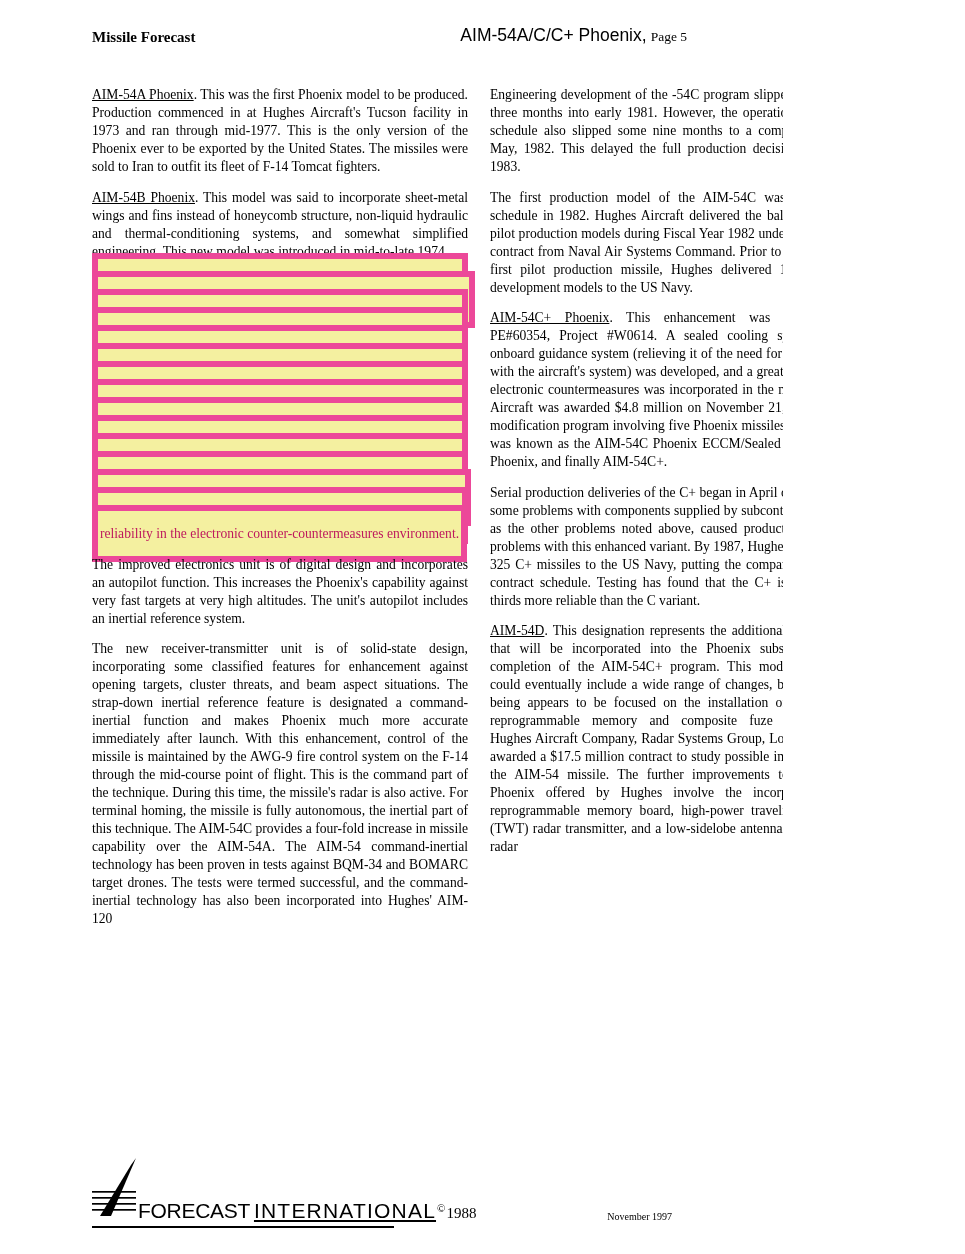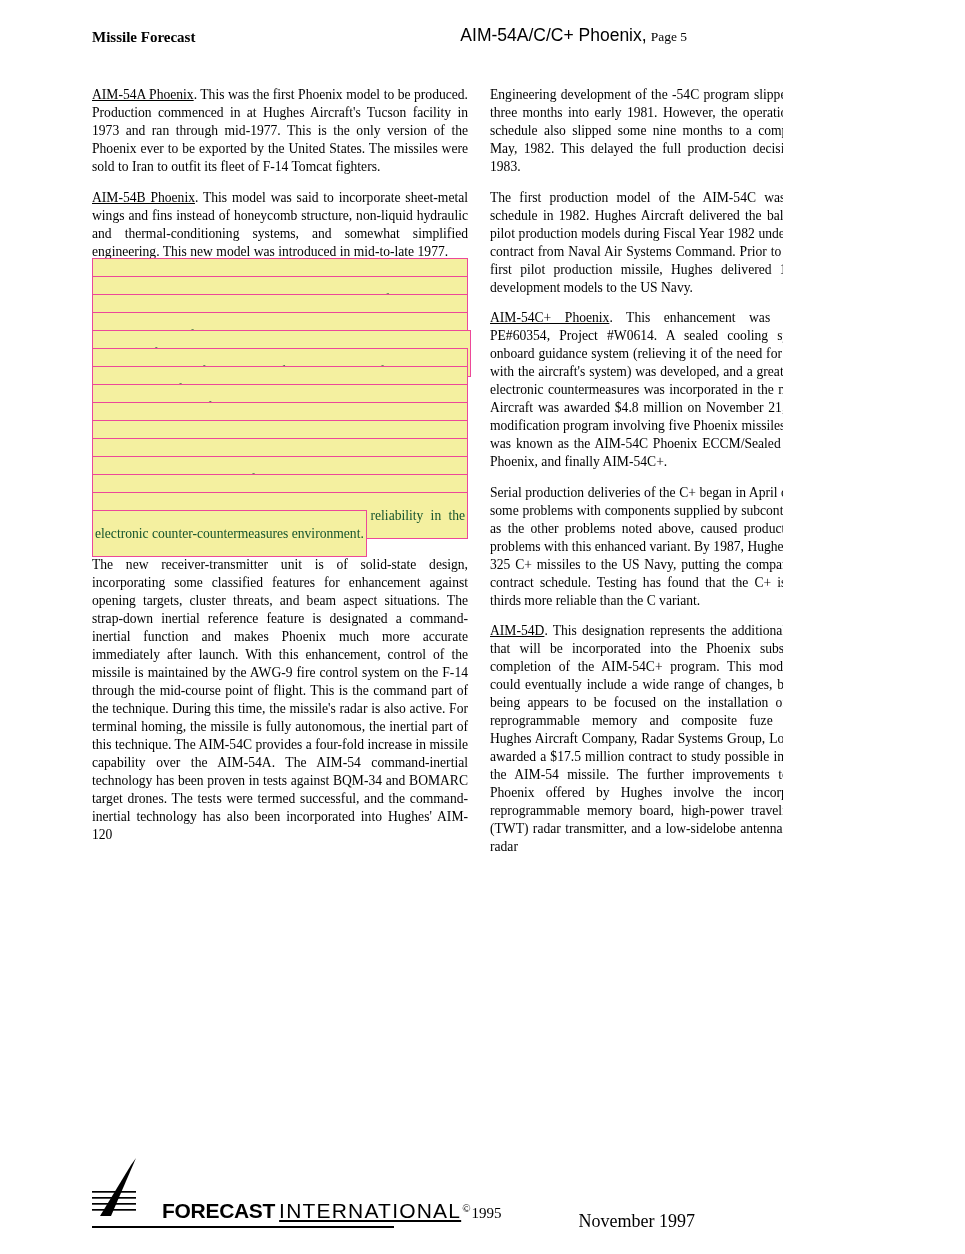--- a/index.html
+++ b/index.html
@@ -43,84 +43,85 @@
     line-height: 18px;
     text-align: justify;
   }
   .col-left  { left: 92px;  }
   .col-right { left: 490px; }
   .para { margin: 0 0 12.5px 0; }
   .lead { text-decoration: underline; }
   
   .hl {
     background-color: #f4f0a0;
-    color: #14532d;
-    border: 1px solid #ec4899;
+    color: #be185d;
+    border: 6px solid #ec4899;
     padding: 15px 2px;
     -webkit-box-decoration-break: clone;
     box-decoration-break: clone;
   }
   
   .logo { position: absolute; left: 92px; top: 1160px; width: 340px; height: 68px; }
   .logo-mark { position: absolute; left: 0; bottom: 6px; }
   .logo-text { position: absolute; left: 46px; bottom: 5px; white-space: nowrap; }
   .logo-bold {
     font-family: "Liberation Sans", sans-serif;
-    font-weight: bold; font-size: 21px; letter-spacing: -0.3px; margin-left: 24px;
+    font-weight: normal; font-size: 21px; letter-spacing: -0.3px;
   }
   .logo-light {
     font-family: "Liberation Sans", sans-serif;
     font-weight: normal; font-size: 21px; letter-spacing: 1.2px; margin-left: 4px; text-decoration: underline;
   }
   .logo-copy { font-size: 11px; vertical-align: super; margin-left: 1px; }
   .logo-year { font-family: "Liberation Serif", serif; font-size: 15px; margin-left: 1px; }
   .logo-underline {
     position: absolute; left: 0; bottom: 0; width: 302px; height: 2.5px; background: #000;
   }
   .footer-date {
-    position: absolute; right: 88px; top: 1211px; font-size: 18px;
+    position: absolute; right: 111px; top: 1211px; font-size: 10px;
   }
 </style>
 </head>
 <body>
 
 <div class="page">
 
   <div class="page-edge"></div>
 
   <div class="header-left">Missile Forecast</div>
   <div class="header-right">
     <span class="hr-title">AIM-54A/C/C+ Phoenix,</span>
     <span class="hr-page">Page 5</span>
   </div>
 
   <div class="col col-left">
     <p class="para"><span class="lead">AIM-54A Phoenix</span><span>.  This was the first Phoenix model to be produced.  Production commenced in at Hughes Aircraft's Tucson facility in 1973 and ran through mid-1977.  This is the only version of the Phoenix ever to be exported by the United States.  The missiles were sold to Iran to outfit its fleet of F-14 Tomcat fighters.</span></p>
-    <p class="para"><span class="lead">AIM-54B Phoenix</span><span>.  This model was said to incorporate sheet-metal wings and fins instead of honeycomb structure, non-liquid hydraulic and thermal-conditioning systems, and somewhat simplified engineering.  This new model was introduced in mid-to-late 1977.</span></p>
+    <p class="para"><span class="lead">AIM-54B Phoenix</span><span>.  This model was said to incorporate sheet-metal wings and fins instead of honeycomb structure, non-liquid hydraulic and thermal-conditioning systems, and somewhat simplified engineering.  This new model was introduced in mid-to-late 1974.</span></p>
     <p class="para"><span class="hl"><span class="lead">AIM-54C Improved Phoenix</span><span>.  To meet anticipated threats in the 1980s and beyond, the Navy initiated development of the improved AIM-54C Phoenix.  This development was accelerated due to the compromising of -54A technology in Iran.  The C version is optimized for use against multiple, close-interval cruise missiles and waves or streams of hostile aircraft.  The C model of the AIM-54 is also capable of operating in a severe electronic countermeasures environment, and features upgraded target detecting devices, electronic units, receiver-transmitter units, and autopilots, as compared with the AIM-54A.  The Naval Weapons Center, China Lake, CA, redesigned the target detecting device, which incorporates a pseudo noise feature.  This improves the missile's kill probability over a wider threat spectrum, increases its capability in poor weather, and also enhances the missile's reliability in the electronic counter-countermeasures environment.</span></span></p>
+    <p class="para"><span>The improved electronics unit is of digital design and incorporates an autopilot function. This increases the Phoenix's capability against very fast targets at very high altitudes. The unit's autopilot includes an inertial reference system.</span></p>
     <p class="para"><span>The new receiver-transmitter unit is of solid-state design, incorporating some classified features for enhancement against opening targets, cluster threats, and beam aspect situations.  The strap-down inertial reference feature is designated a command-inertial function and makes Phoenix much more accurate immediately after launch.  With this enhancement, control of the missile is maintained by the AWG-9 fire control system on the F-14 through the mid-course point of flight.  This is the command part of the technique.  During this time, the missile's radar is also active.  For terminal homing, the missile is fully autonomous, the inertial part of this technique.  The AIM-54C provides a four-fold increase in missile capability over the AIM-54A.  The AIM-54 command-inertial technology has been proven in tests against BQM-34 and BOMARC target drones.  The tests were termed successful, and the command-inertial technology has also been incorporated into Hughes' AIM-120</span></p>
   </div>
 
   <div class="col col-right">
     <p class="para"><span>Engineering development of the -54C program slipped some two to three months into early 1981.  However, the operational evaluation schedule also slipped some nine months to a completion date of May, 1982.  This delayed the full production decision to January, 1983.</span></p>
     <p class="para"><span>The first production model of the AIM-54C was delivered on schedule in 1982.  Hughes Aircraft delivered the balance of the 30 pilot production models during Fiscal Year 1982 under a $44 million contract from Naval Air Systems Command.  Prior to delivery of the first pilot production missile, Hughes delivered 15 engineering development models to the US Navy.</span></p>
     <p class="para"><span class="lead">AIM-54C+ Phoenix</span><span>.  This enhancement was funded under PE#60354, Project #W0614.  A sealed cooling system for the onboard guidance system (relieving it of the need for a physical link with the aircraft's system) was developed, and a greater resistance to electronic countermeasures was incorporated in the missile.  Hughes Aircraft was awarded $4.8 million on November 21, 1984, for this modification program involving five Phoenix missiles.  This program was known as the AIM-54C Phoenix ECCM/Sealed missile or Dry Phoenix, and finally AIM-54C+.</span></p>
     <p class="para"><span>Serial production deliveries of the C+ began in April of 1986.  Again, some problems with components supplied by subcontractors, as well as the other problems noted above, caused production/acceptance problems with this enhanced variant.  By 1987, Hughes had delivered 325 C+ missiles to the US Navy, putting the company ahead of its contract schedule.  Testing has found that the C+ is roughly two-thirds more reliable than the C variant.</span></p>
     <p class="para"><span class="lead">AIM-54D</span><span>.  This designation represents the additional modifications that will be incorporated into the Phoenix subsequent to the completion of the AIM-54C+ program.  This modification effort could eventually include a wide range of changes, but for the time being appears to be focused on the installation of an expanded reprogrammable memory and composite fuze improvements.  Hughes Aircraft Company, Radar Systems Group, Los Angeles, was awarded a $17.5 million contract to study possible improvements to the AIM-54 missile.  The further improvements to the AIM-54 Phoenix offered by Hughes involve the incorporation of a reprogrammable memory board, high-power traveling wave tube (TWT) radar transmitter, and a low-sidelobe antenna with upgraded radar</span></p>
   </div>
 
   <div class="logo">
     <svg class="logo-mark" width="48" height="64" viewBox="0 0 48 64" xmlns="http://www.w3.org/2000/svg">
       <rect x="0" y="33" width="44" height="1.7" fill="#000"></rect>
       <rect x="0" y="39" width="44" height="1.7" fill="#000"></rect>
       <rect x="0" y="45" width="44" height="1.7" fill="#000"></rect>
       <rect x="0" y="51" width="44" height="1.7" fill="#000"></rect>
       <polygon points="44,0 39,7 8,58 19,58" fill="#000"></polygon>
     </svg>
     <div class="logo-text">
-      <span class="logo-bold">FORECAST</span><span class="logo-light">INTERNATIONAL</span><span class="logo-copy">©</span><span class="logo-year">1995</span>
+      <span class="logo-bold">FORECAST</span><span class="logo-light">INTERNATIONAL</span><span class="logo-copy">©</span><span class="logo-year">1988</span>
     </div>
     <div class="logo-underline"></div>
   </div>
 
   <div class="footer-date">November 1997</div>
 
 </div>
 
 </body></html>

